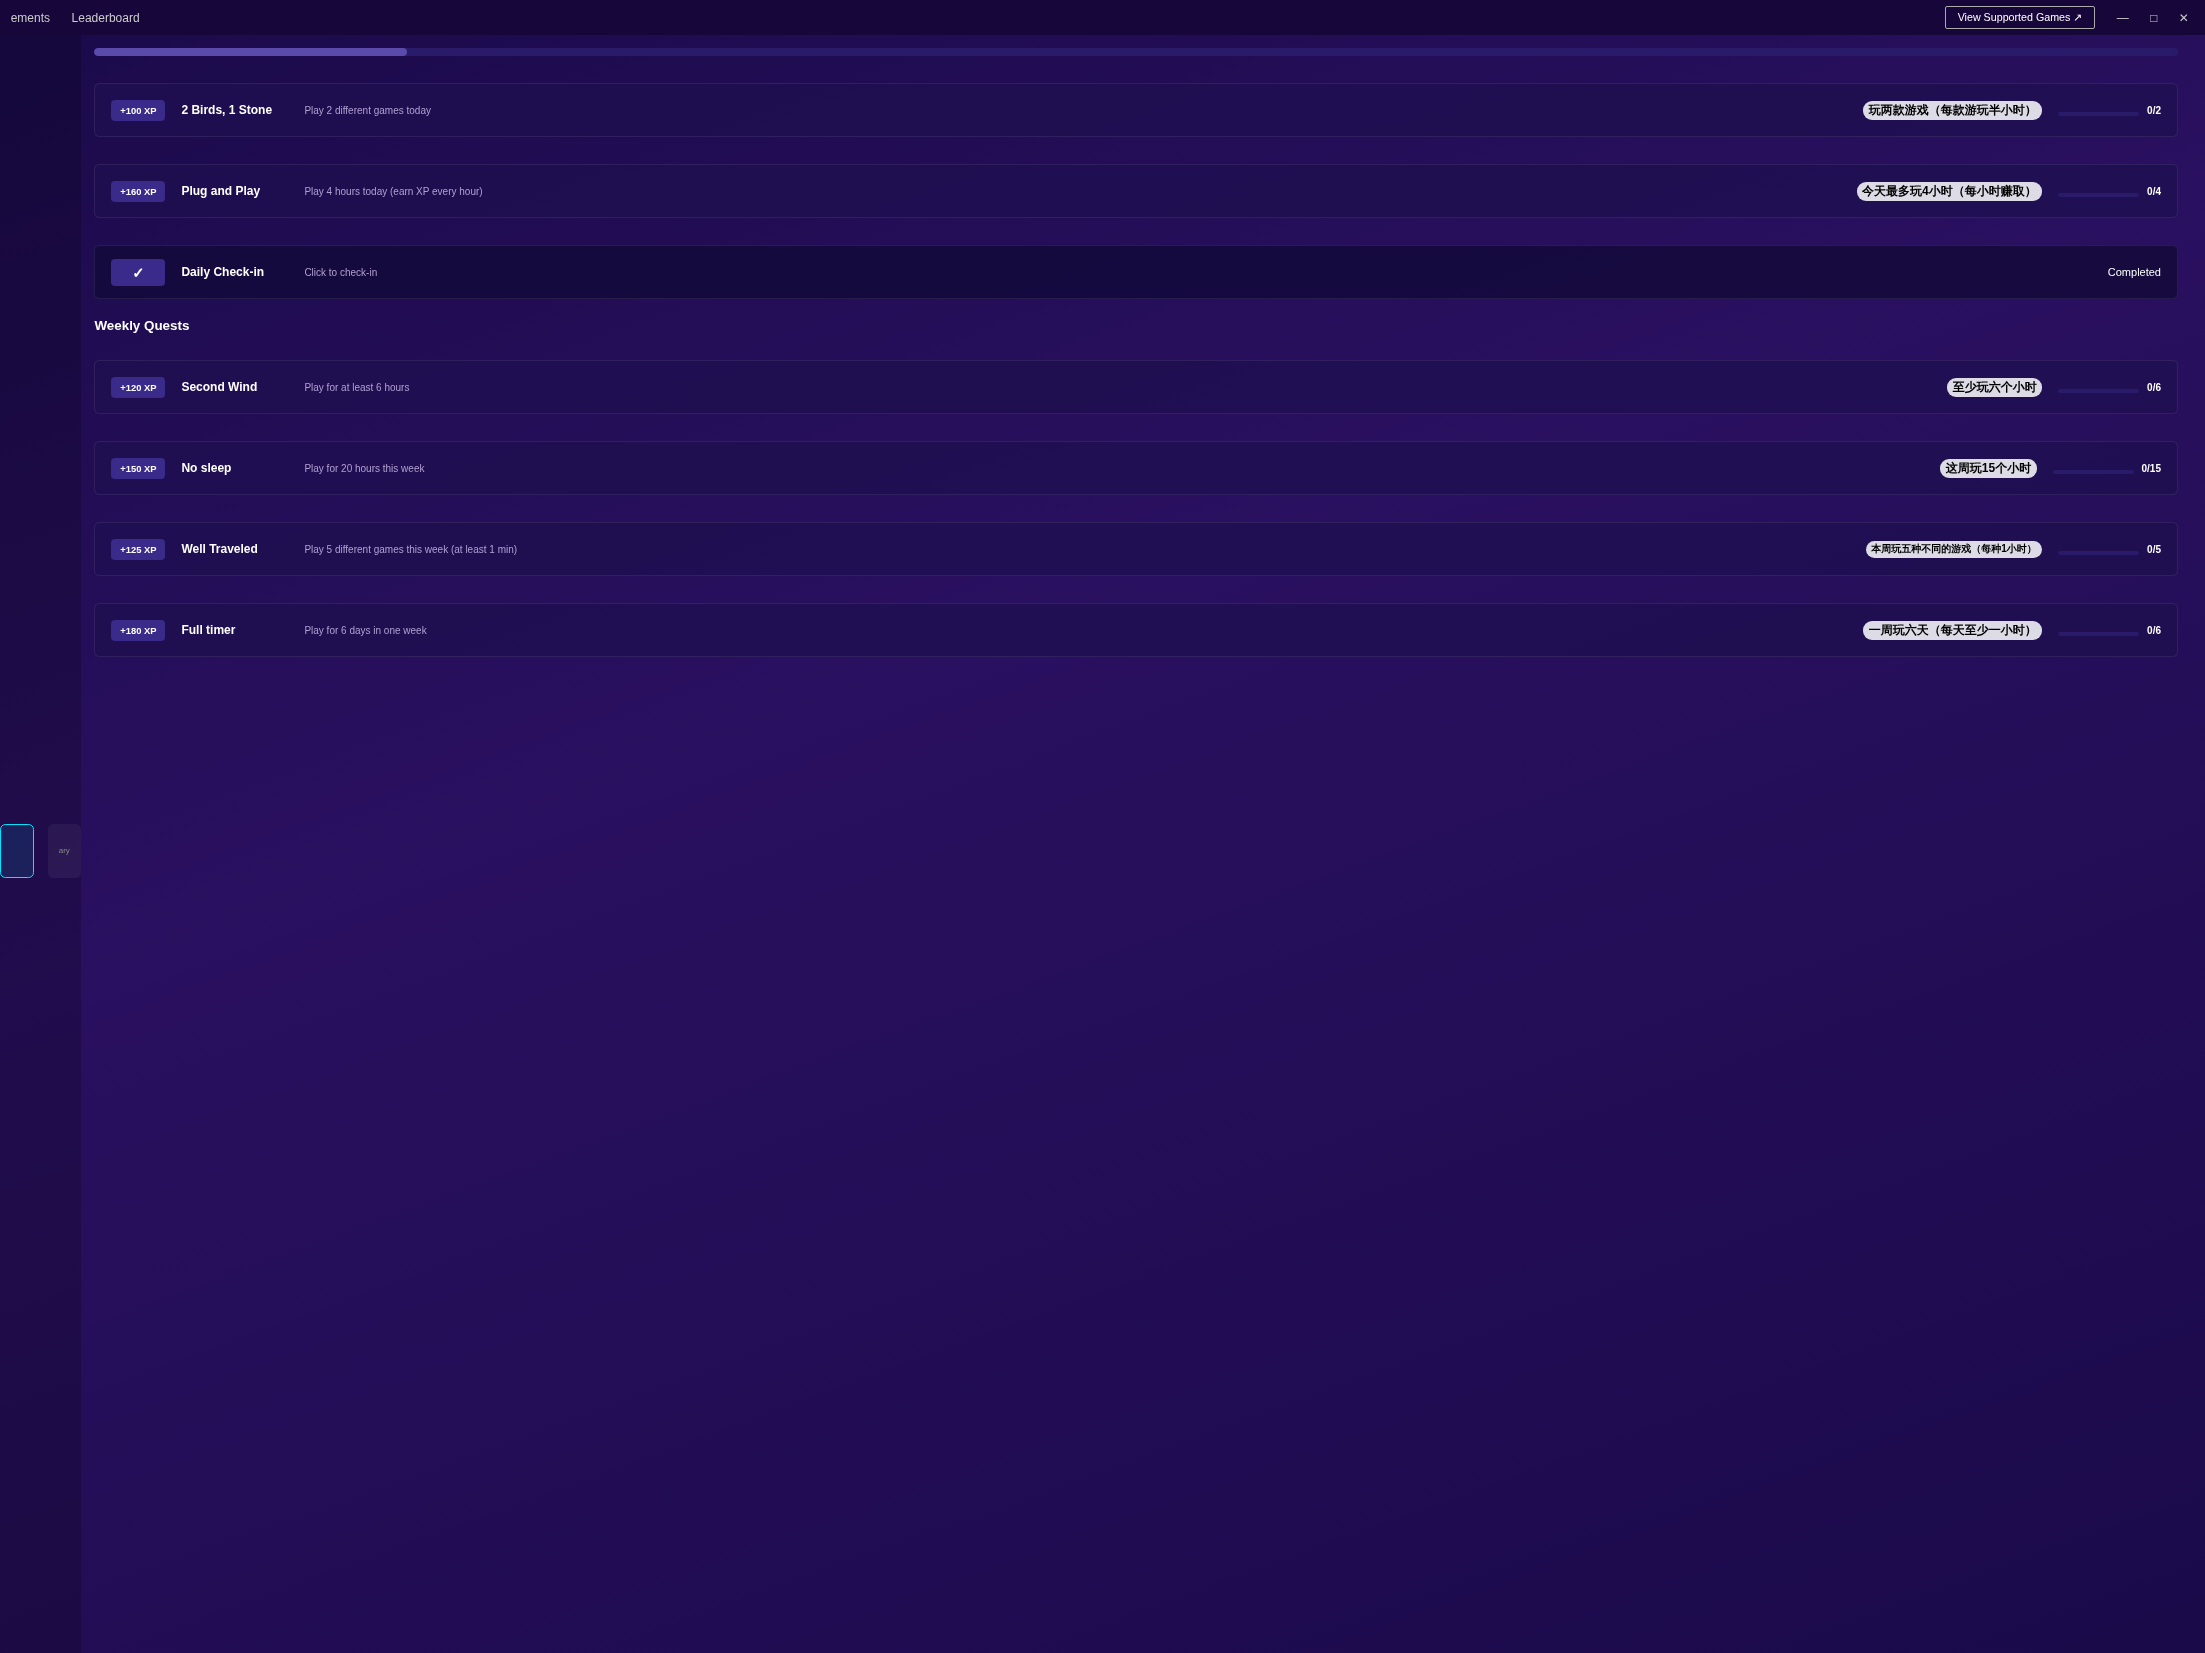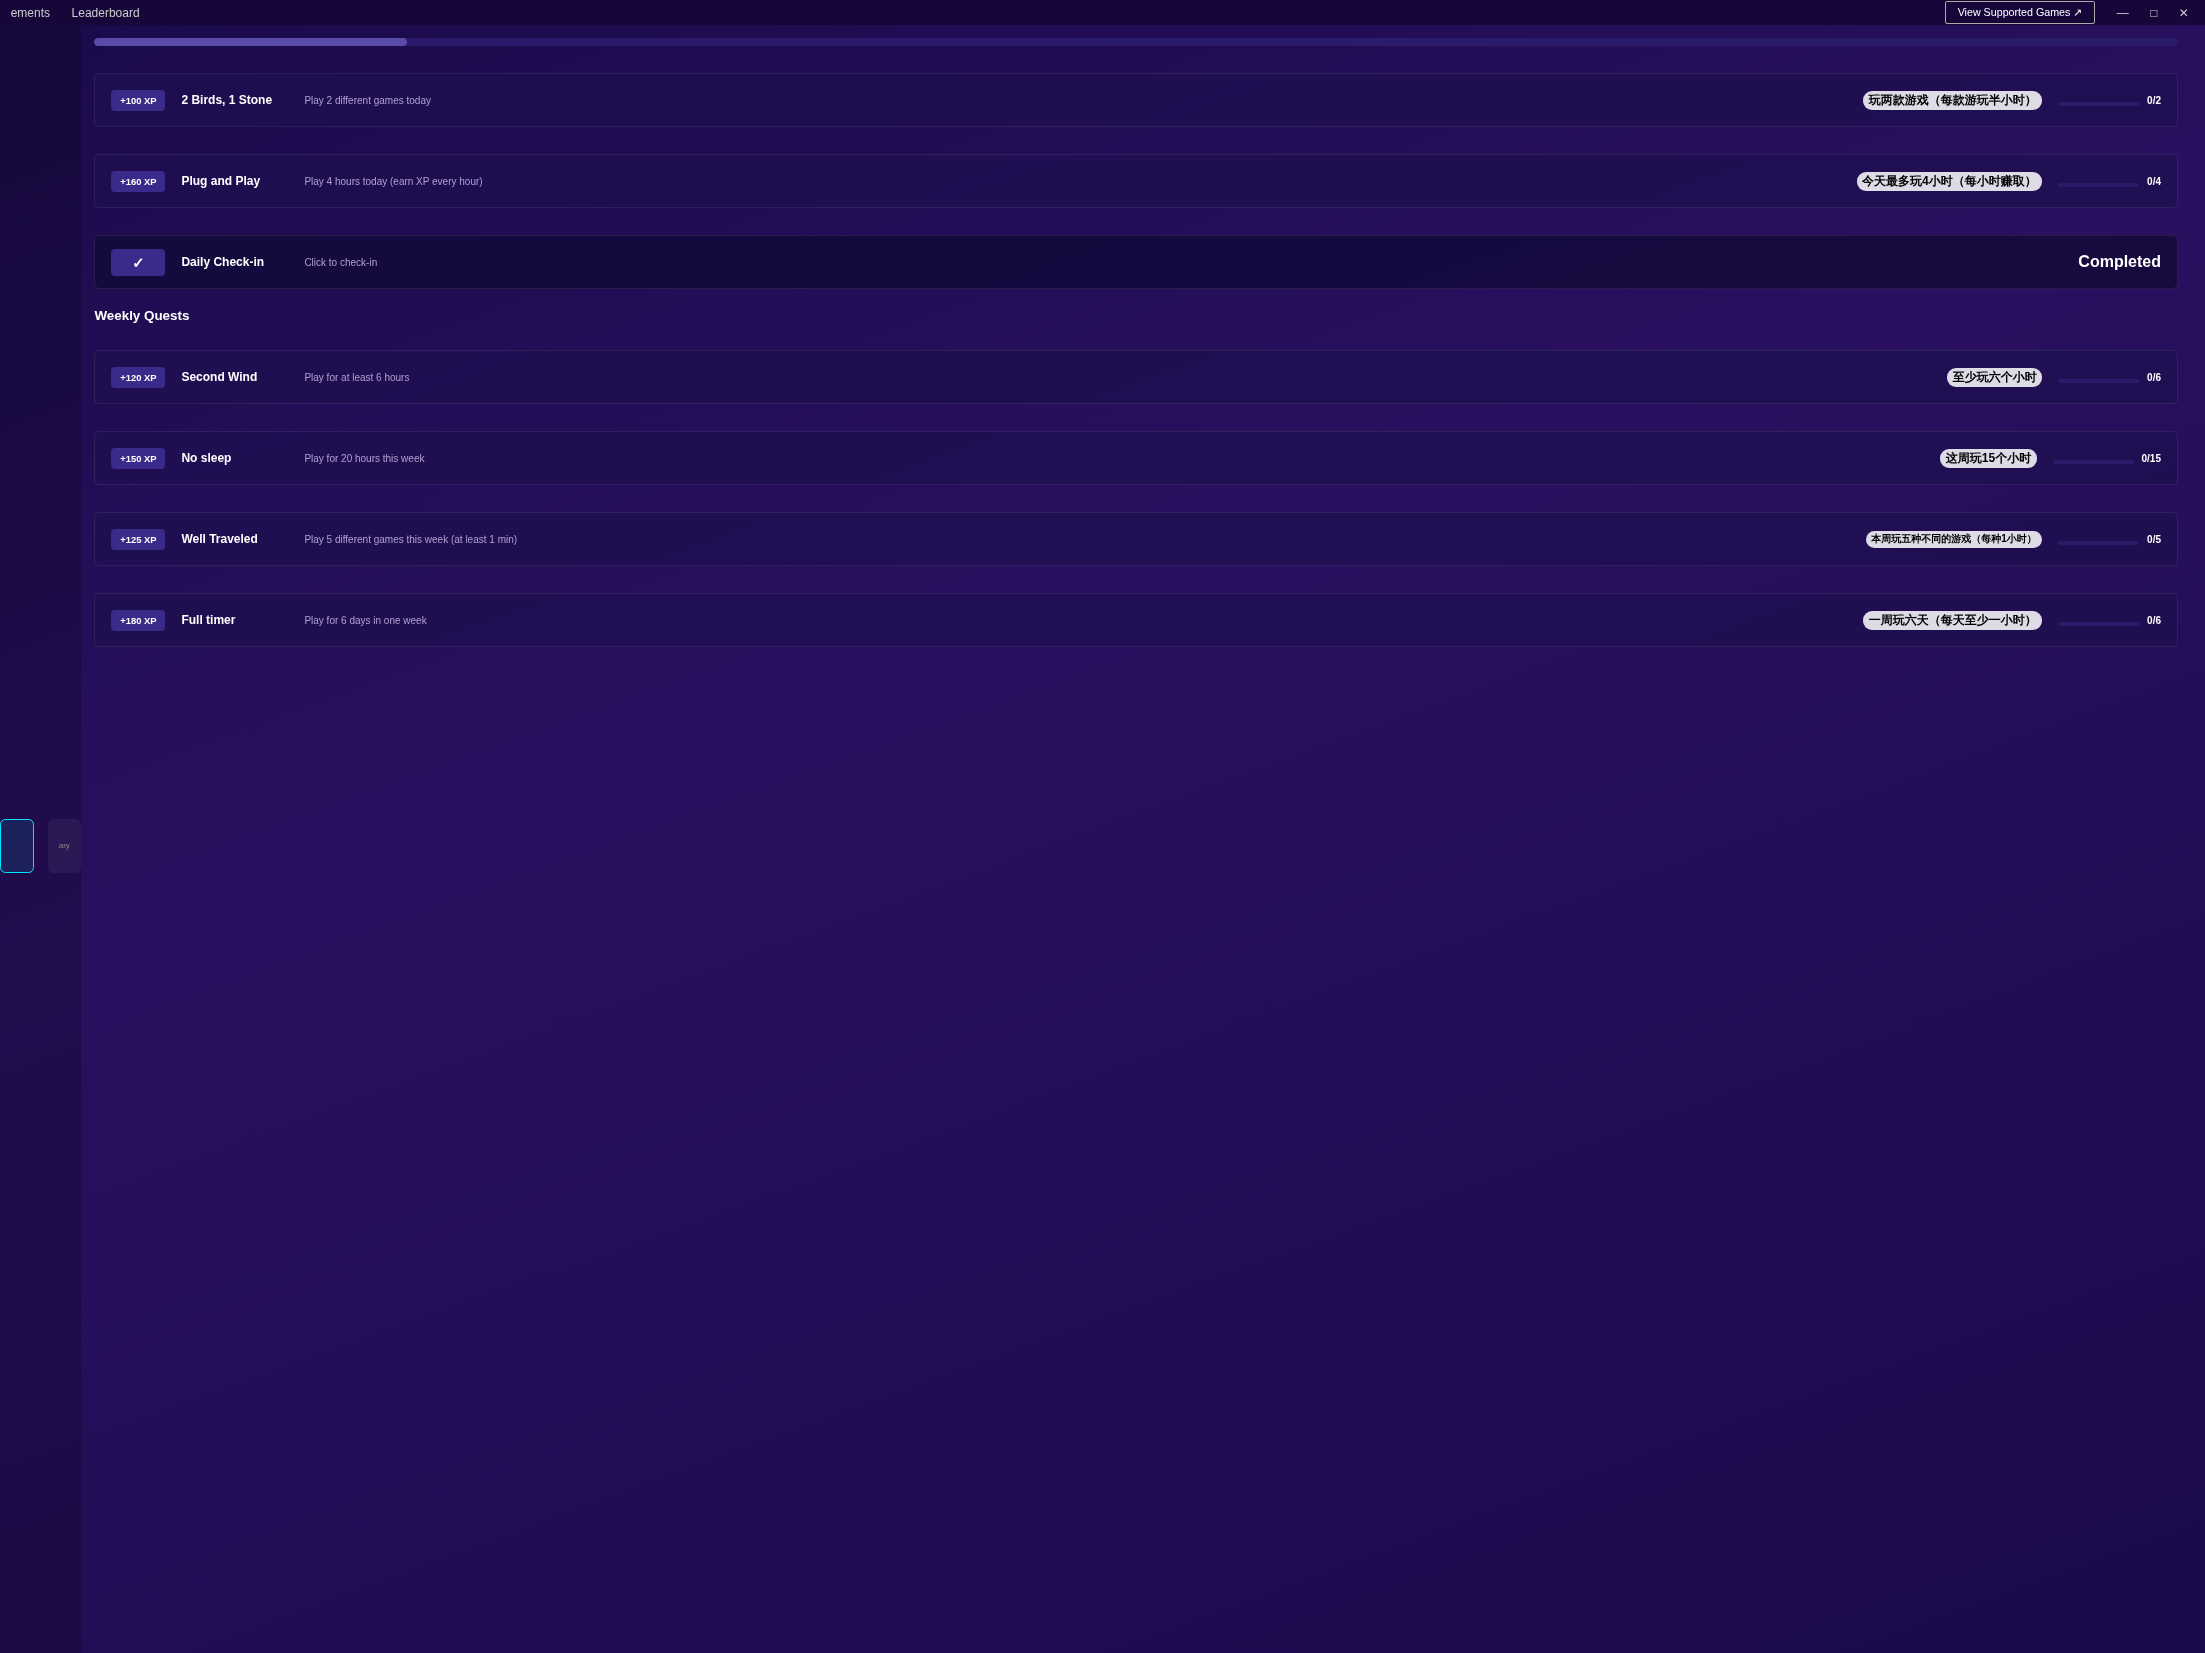--- a/index.html
+++ b/index.html
@@ -20,21 +20,21 @@
       flex-direction: column;
     }
 
     
     .title-bar {
       display: flex;
       align-items: center;
       justify-content: center;
       padding: 5.4px 10.7px;
       background: #16063a;
-      height: 25px;
+      height: 35px;
       gap: 8px;
     }
 
     .nav-items {
       display: flex;
       align-items: center;
       gap: 21.5px;
       margin-right: auto;
       margin-left: 0;
     }
@@ -230,22 +230,22 @@
     }
 
     .progress-text {
       font-size: 10px;
       color: #fff;
       font-weight: bold;
       white-space: nowrap;
     }
 
     .completed-text {
-      font-size: 16px;
-      font-weight: bold;
+      font-size: 11px;
+      font-weight: normal;
       color: #fff;
       white-space: nowrap;
     }
 
     .section-title {
       font-size: 13.4px;
       font-weight: bold;
       color: #fff;
       margin: 19px 0 10.7px 0;
     }

